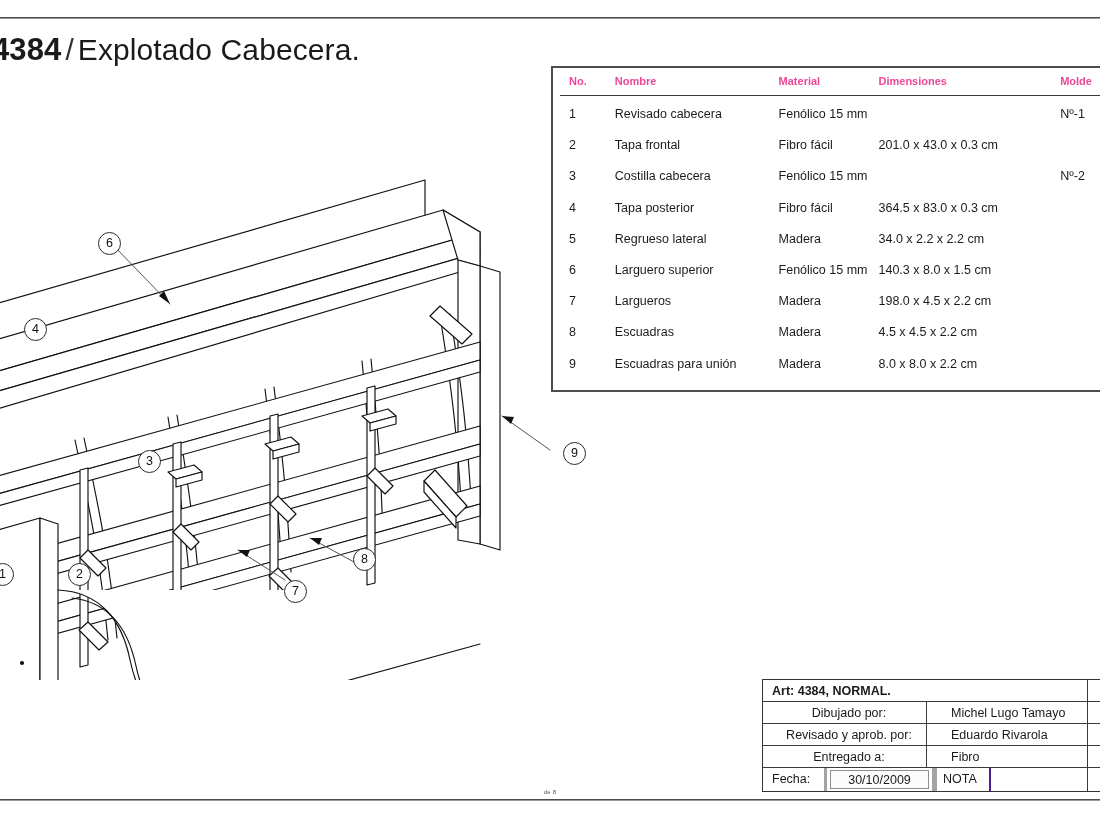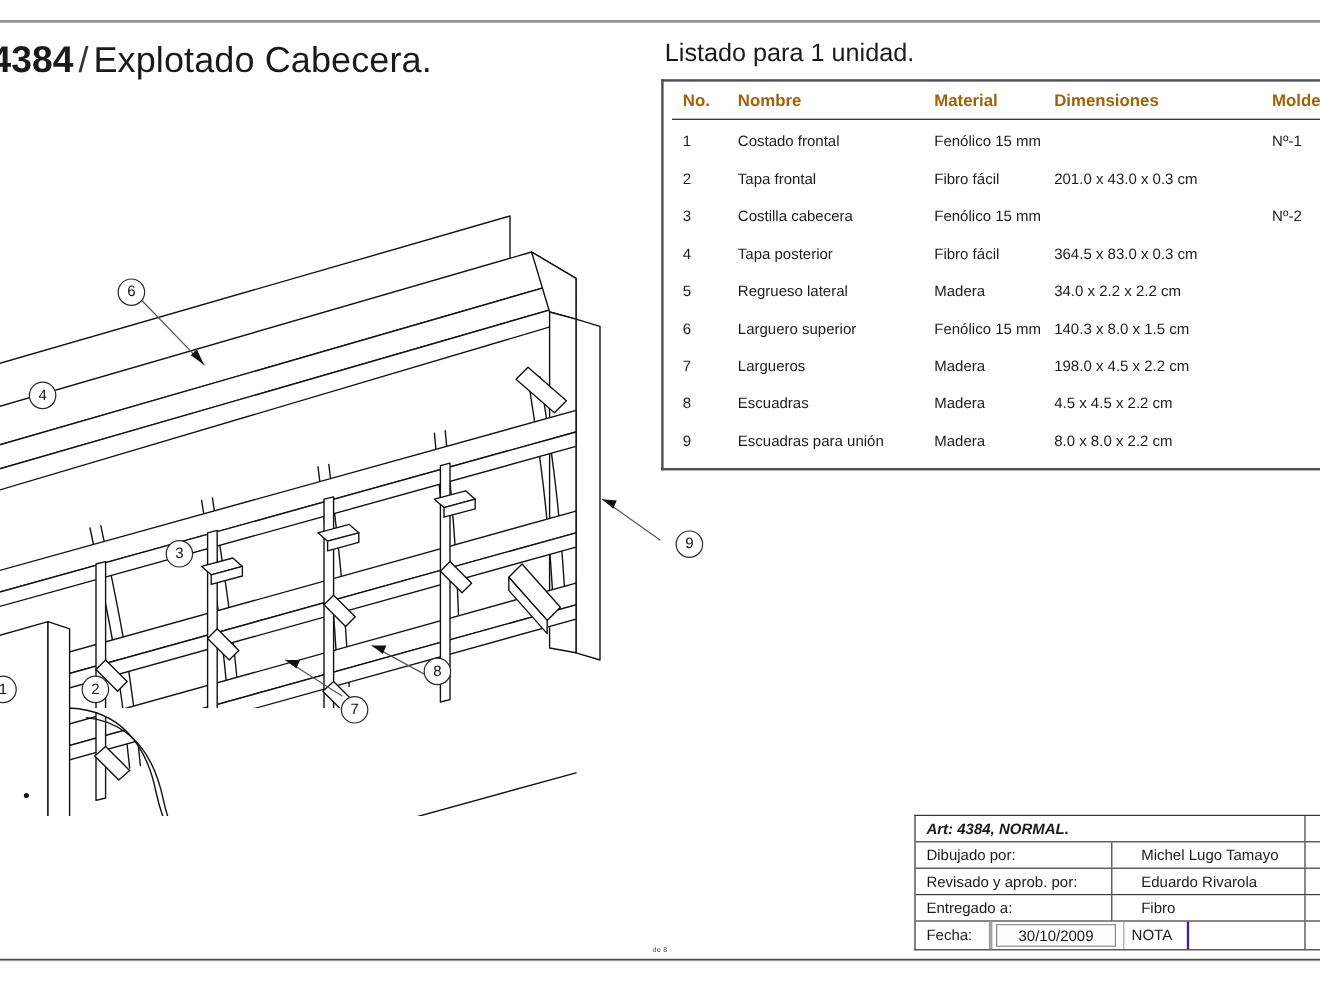--- a/index.html
+++ b/index.html
@@ -54,22 +54,22 @@
   .parts-table{
     position:absolute;left:560px;top:72px;
     width:560px;
     border-collapse:collapse;
     font-size:12.5px;
   }
   .parts-table th{
     font-weight:bold;
     text-align:left;
     padding:3px 0 8px 0;
-    font-size:14px;
-    color:#a16207;
+    font-size:11px;
+    color:#ec4899;
     border-bottom:1.3px solid #3b3b3b;
     white-space:nowrap;
   }
   .parts-table td{
     padding:8.6px 0 8.6px 0;
     white-space:nowrap;
     color:#1b1b1b;
     font-size:12.5px;
   }
   .c-no{width:46px;text-align:left;padding-left:9px!important;}
@@ -104,27 +104,27 @@
     border-right:none;
     box-sizing:border-box;
     background:#fff;
     font-size:12.5px;
   }
   .tb-row{display:flex;border-bottom:1px solid #3a3a3a;}
   .tb-row:last-child{border-bottom:none;}
   .tb-art{
     padding:3.5px 0 3.5px 9px;font-weight:bold;font-size:12.5px;
     flex:1 1 auto;
-    font-style:italic;
   }
   .tb-label{
     width:164px;box-sizing:border-box;
     padding:3.5px 0 3.5px 9px;
     border-right:1px solid #3a3a3a;
     white-space:nowrap;
+    text-align:center;
   }
   .tb-value{
     flex:1 1 auto;box-sizing:border-box;
     padding:3.5px 0 3.5px 8px;
     border-right:1px solid #3a3a3a;
     white-space:nowrap;
     margin-left:16px;
   }
   .tb-tail{width:22px;flex:0 0 22px;}
   .tb-fecha-label{
@@ -135,21 +135,21 @@
   .tb-fecha-field{
     width:100px;box-sizing:border-box;
     margin:2px 3px;
     border:1px solid #8e8e8e;
     background:#fcfcfc;
     text-align:center;
     padding:1.5px 0;
   }
   .tb-fecha-wrap{
     width:110px;box-sizing:border-box;
-    border-right:1px solid #a3a3a3;
+    border-right:5px solid #a3a3a3;
     display:flex;align-items:center;
   }
   .tb-nota{
     width:54px;box-sizing:border-box;
     padding:3.5px 0 3.5px 6px;
     border-right:2px solid #4c1d95;
   }
   .tb-nota-empty{flex:1 1 auto;border-right:1px solid #3a3a3a;}
 
   
@@ -164,37 +164,36 @@
 <body>
 
 <div class="page">
 
   <div class="rule-top"></div>
 
   <div class="doc-title">
     <span class="art-no">4384</span><span class="slash">/</span><span class="subj">Explotado Cabecera.</span>
   </div>
 
-  <div class="list-title">Listado para 1 unidad.</div>
 
   <div class="parts-box"></div>
   <table class="parts-table">
     <thead>
       <tr>
         <th class="c-no">No.</th>
         <th class="c-nombre">Nombre</th>
         <th class="c-material">Material</th>
         <th class="c-dim">Dimensiones</th>
         <th class="c-molde">Molde</th>
       </tr>
     </thead>
     <tbody>
       <tr>
         <td class="c-no">1</td>
-        <td class="c-nombre">Costado frontal</td>
+        <td class="c-nombre">Revisado cabecera</td>
         <td class="c-material">Fenólico 15 mm</td>
         <td class="c-dim"></td>
         <td class="c-molde">Nº-1</td>
       </tr>
       <tr>
         <td class="c-no">2</td>
         <td class="c-nombre">Tapa frontal</td>
         <td class="c-material">Fibro fácil</td>
         <td class="c-dim">201.0 x 43.0 x 0.3 cm</td>
         <td class="c-molde"></td>

